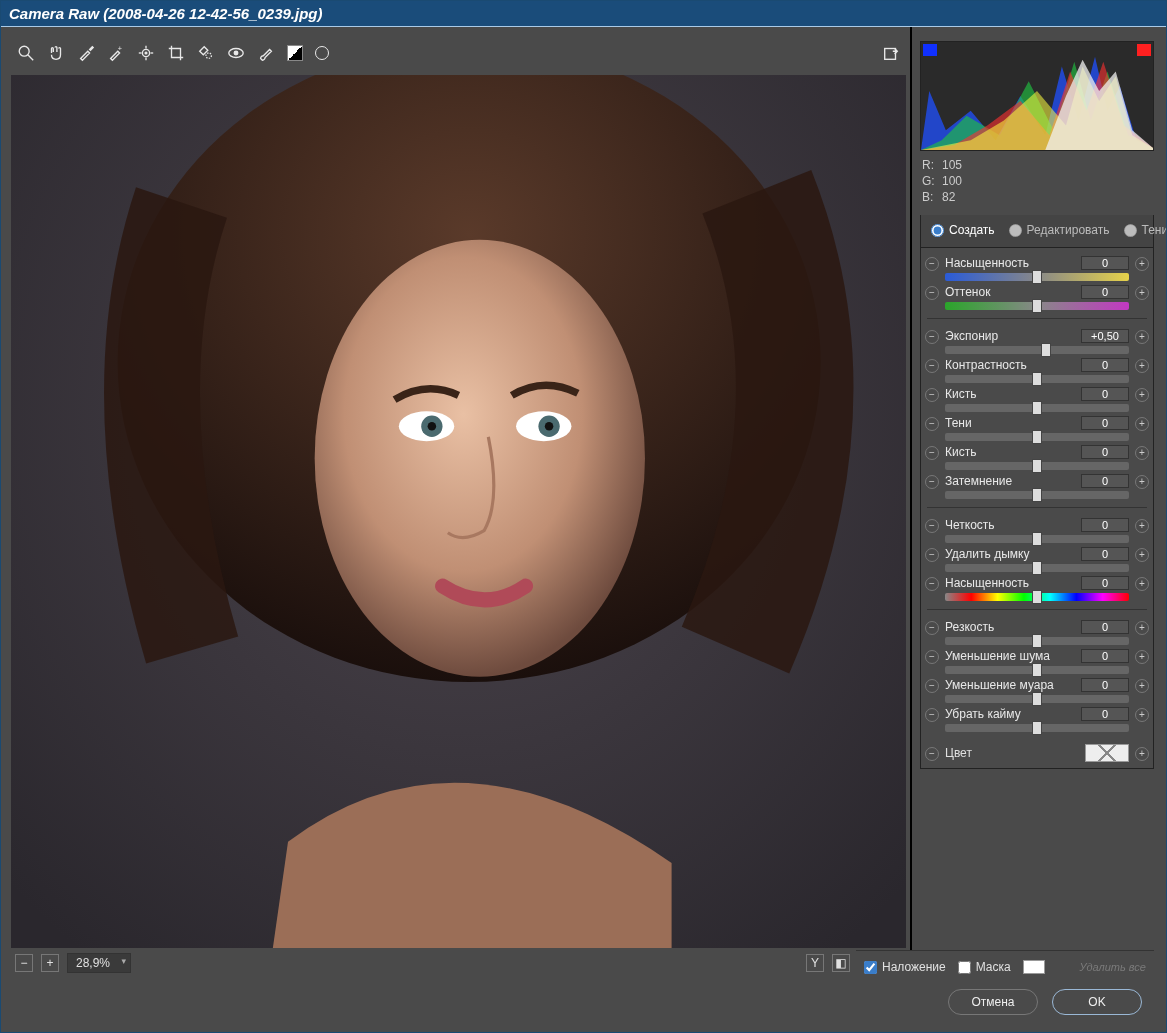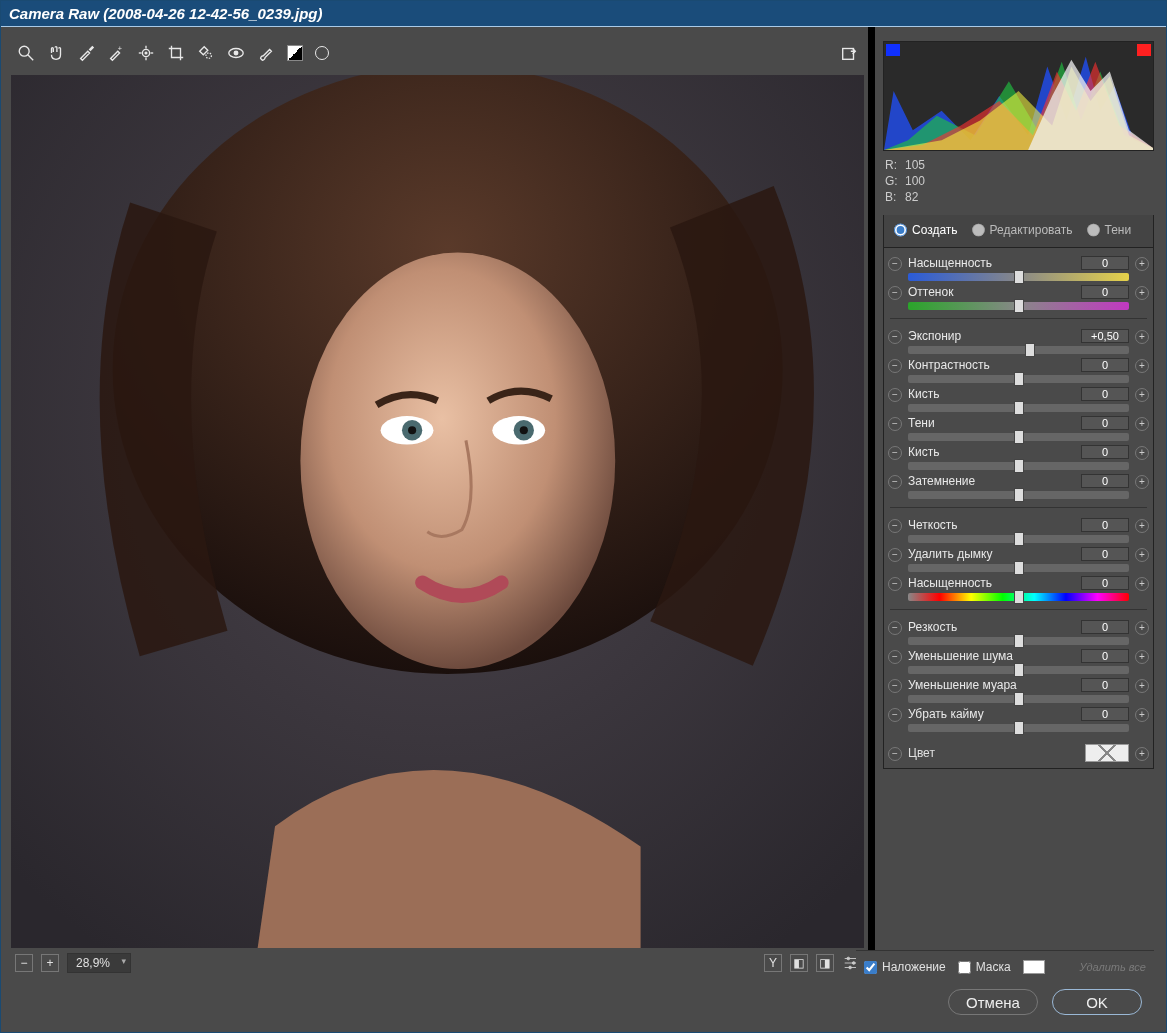--- a/index.html
+++ b/index.html
@@ -11,21 +11,21 @@
     color: #e0e0e0; font-size: 12px;
   }
   .titlebar {
     height: 26px; background: #1a4c7a;
     padding: 0 8px; display: flex; align-items: center;
     color: #fff; font-weight: bold; font-size: 15px; font-style: italic;
     border-bottom: 1px solid #aacbe8;
   }
   .content { display: flex; height: calc(100% - 26px - 50px); }
   .left  { flex: 1; display: flex; flex-direction: column; padding: 10px 4px 4px 10px; min-width: 0; }
-  .right { width: 298px; padding: 14px 12px 0 8px; background: #4a4a4a; border-left: 7px solid #000000; }
+  .right { width: 256px; padding: 14px 12px 0 8px; background: #4a4a4a; border-left: 2px solid #000000; }
 
   
   .toolbar { height: 32px; display: flex; align-items: center; gap: 12px; padding: 0 6px 0 6px; }
   .toolbar svg, .toolbar .ic { width: 18px; height: 18px; color: #e8e8e8; stroke: #e8e8e8; fill: none; stroke-width: 1.5; cursor: pointer; }
   .toolbar-spacer { flex: 1; }
   .swatch { width: 16px; height: 16px; background: linear-gradient(135deg,#fff 50%,#000 50%); border: 1px solid #888; }
   .circle { width: 14px; height: 14px; border: 1.5px solid #e8e8e8; border-radius: 50%; }
 
   
   .preview { flex: 1; background: #2a2a2d; margin-top: 6px; position: relative; overflow: hidden; display:flex;align-items:center;justify-content:center;}
@@ -38,21 +38,21 @@
 
   
   .histogram { border: 1px solid #222; background:#2a2a2a; height: 110px; position: relative; }
   .histogram .clipL, .histogram .clipR { position:absolute; top:2px; width:14px; height:12px;}
   .clipL { left:2px; background:#1030ff; } .clipR { right:2px; background:#ff2020; }
   .rgb { margin: 6px 0 10px 2px; color:#ccc; font-size:12px; line-height:16px;}
   .rgb span.l { display:inline-block; width:20px;}
   .panel-title { background:#363636; color:#ddd; text-align:center; padding:5px 0; font-size:12px; position:relative; border:1px solid #222; border-bottom:none;}
   .panel-title .menu-icon { position:absolute; right:6px; top:5px; cursor:pointer; }
   .mode-row { display:flex; gap:14px; padding:8px 6px 10px 10px; background:#444; border:1px solid #222; border-top:none; }
-  .mode-row label { display:flex; gap:5px; font-size:12px; color:#bbb; cursor:pointer;}
+  .mode-row label { display:flex; align-items:center; gap:5px; font-size:12px; color:#bbb; cursor:pointer;}
   .mode-row input { accent-color:#3a7dc9; }
   .mode-row label.on { color:#fff; }
 
   .sliders { max-height: 660px; overflow:hidden; border:1px solid #222; border-top:none; padding:8px 4px 6px 4px;}
   .slider { display:flex; align-items:flex-start; gap:6px; margin-bottom:4px;}
   .s-minus, .s-plus { width:14px; height:14px; border:1px solid #777; border-radius:50%; color:#ccc; display:flex;align-items:center;justify-content:center;font-size:10px;line-height:10px;cursor:pointer; flex:none; margin-top:1px;}
   .s-body { flex:1; }
   .s-hdr { display:flex; justify-content:space-between; }
   .s-label { color:#e8e8e8; }
   .s-val   { width:48px; text-align:center; background:#555; border:1px solid #333; color:#fff; padding:0 2px; font-size:11px;}
@@ -74,21 +74,21 @@
       border-top:1px solid #333; padding:16px 8px; background:#4a4a4a; font-size:12px;}
   .cb { display:flex; align-items:center; gap:5px;}
   .cb input { accent-color:#3a7dc9;}
   .mask-sw { width:22px; height:14px; background:#fff; border:1px solid #999;}
   .clearAll { margin-left:auto; color:#7a7a7a; font-size:11px; cursor:default;font-style:italic;}
 
   
   .footer { position:absolute; bottom:0; left:0; right:0; height:50px;
       display:flex; align-items:center; justify-content:flex-end; gap:14px; padding:0 24px 10px 0;}
   .btn { min-width:90px; height:26px; border:1px solid #777; border-radius:13px;
-      background:#4a4a4a; color:#eee; font-size:15px; display:flex;align-items:center;justify-content:center;cursor:pointer;}
+      background:#4a4a4a; color:#eee; font-size:12px; display:flex;align-items:center;justify-content:center;cursor:pointer;}
   .btn.primary { border-color:#9ab8d6; }
 </style>
 </head>
 <body>
 
 <div class="titlebar">
   <span>Camera Raw (2008-04-26 12-42-56_0239.jpg)</span>
 </div>
 
 <div class="content">

